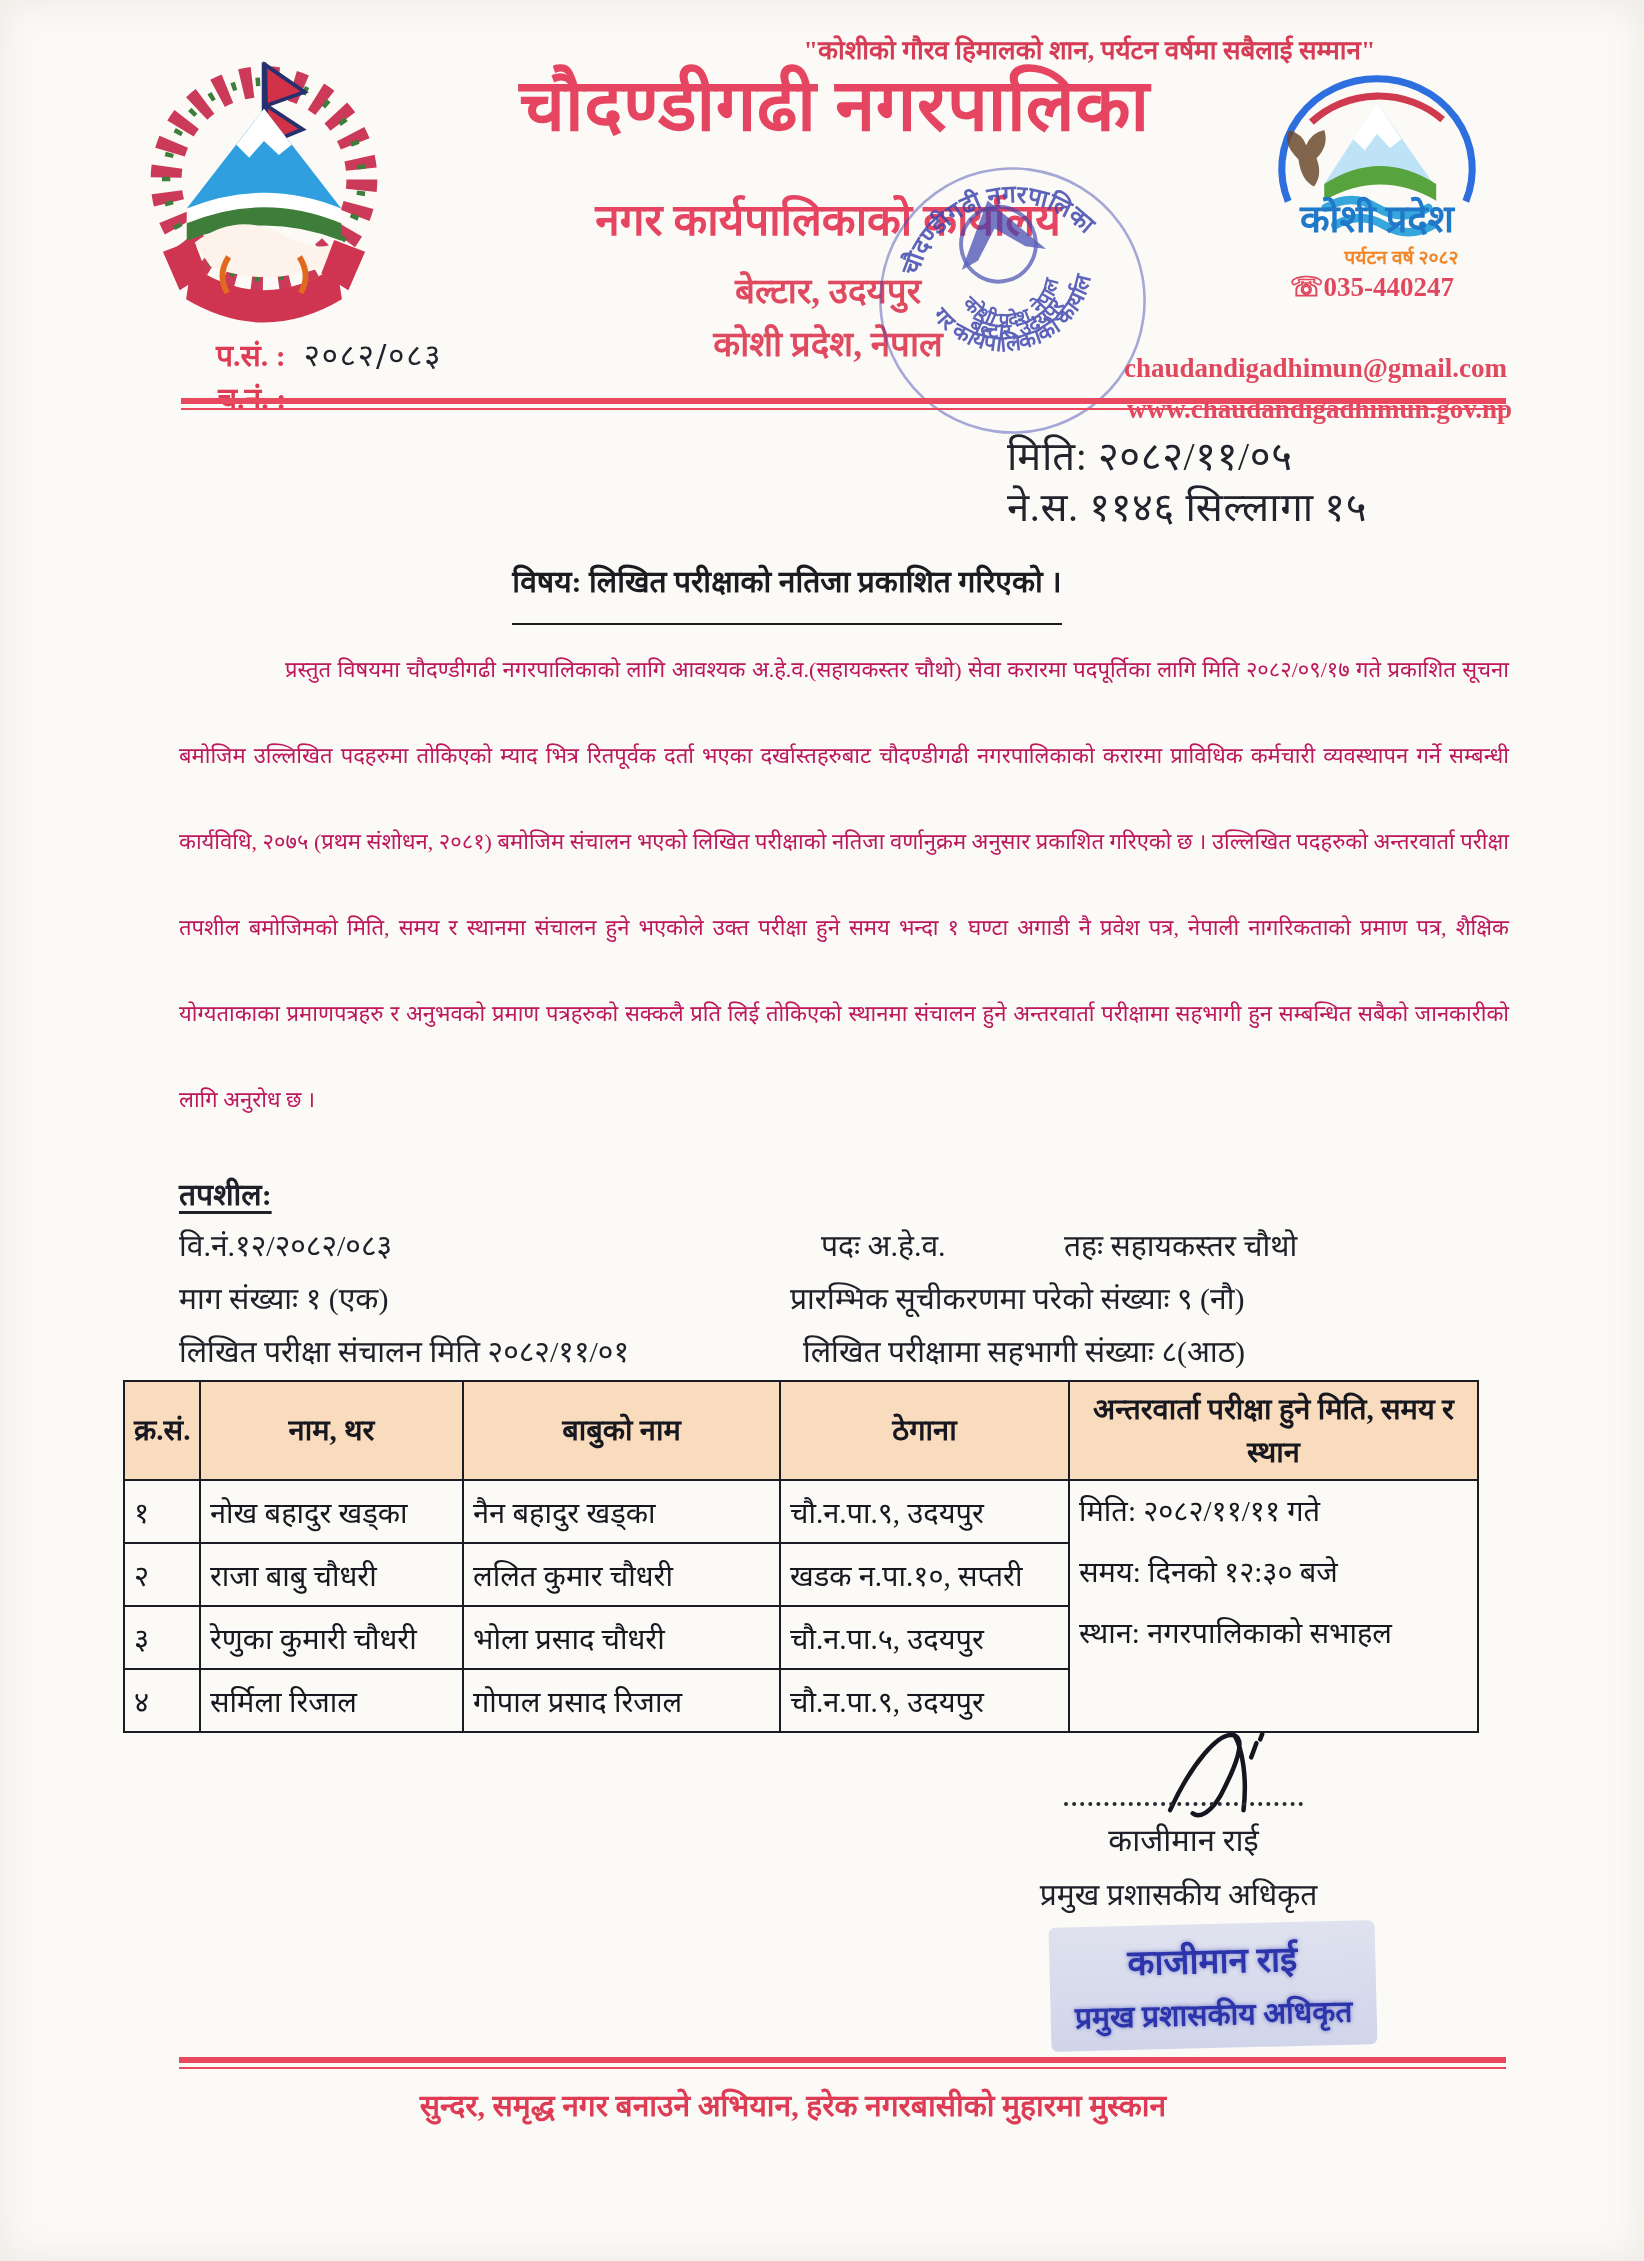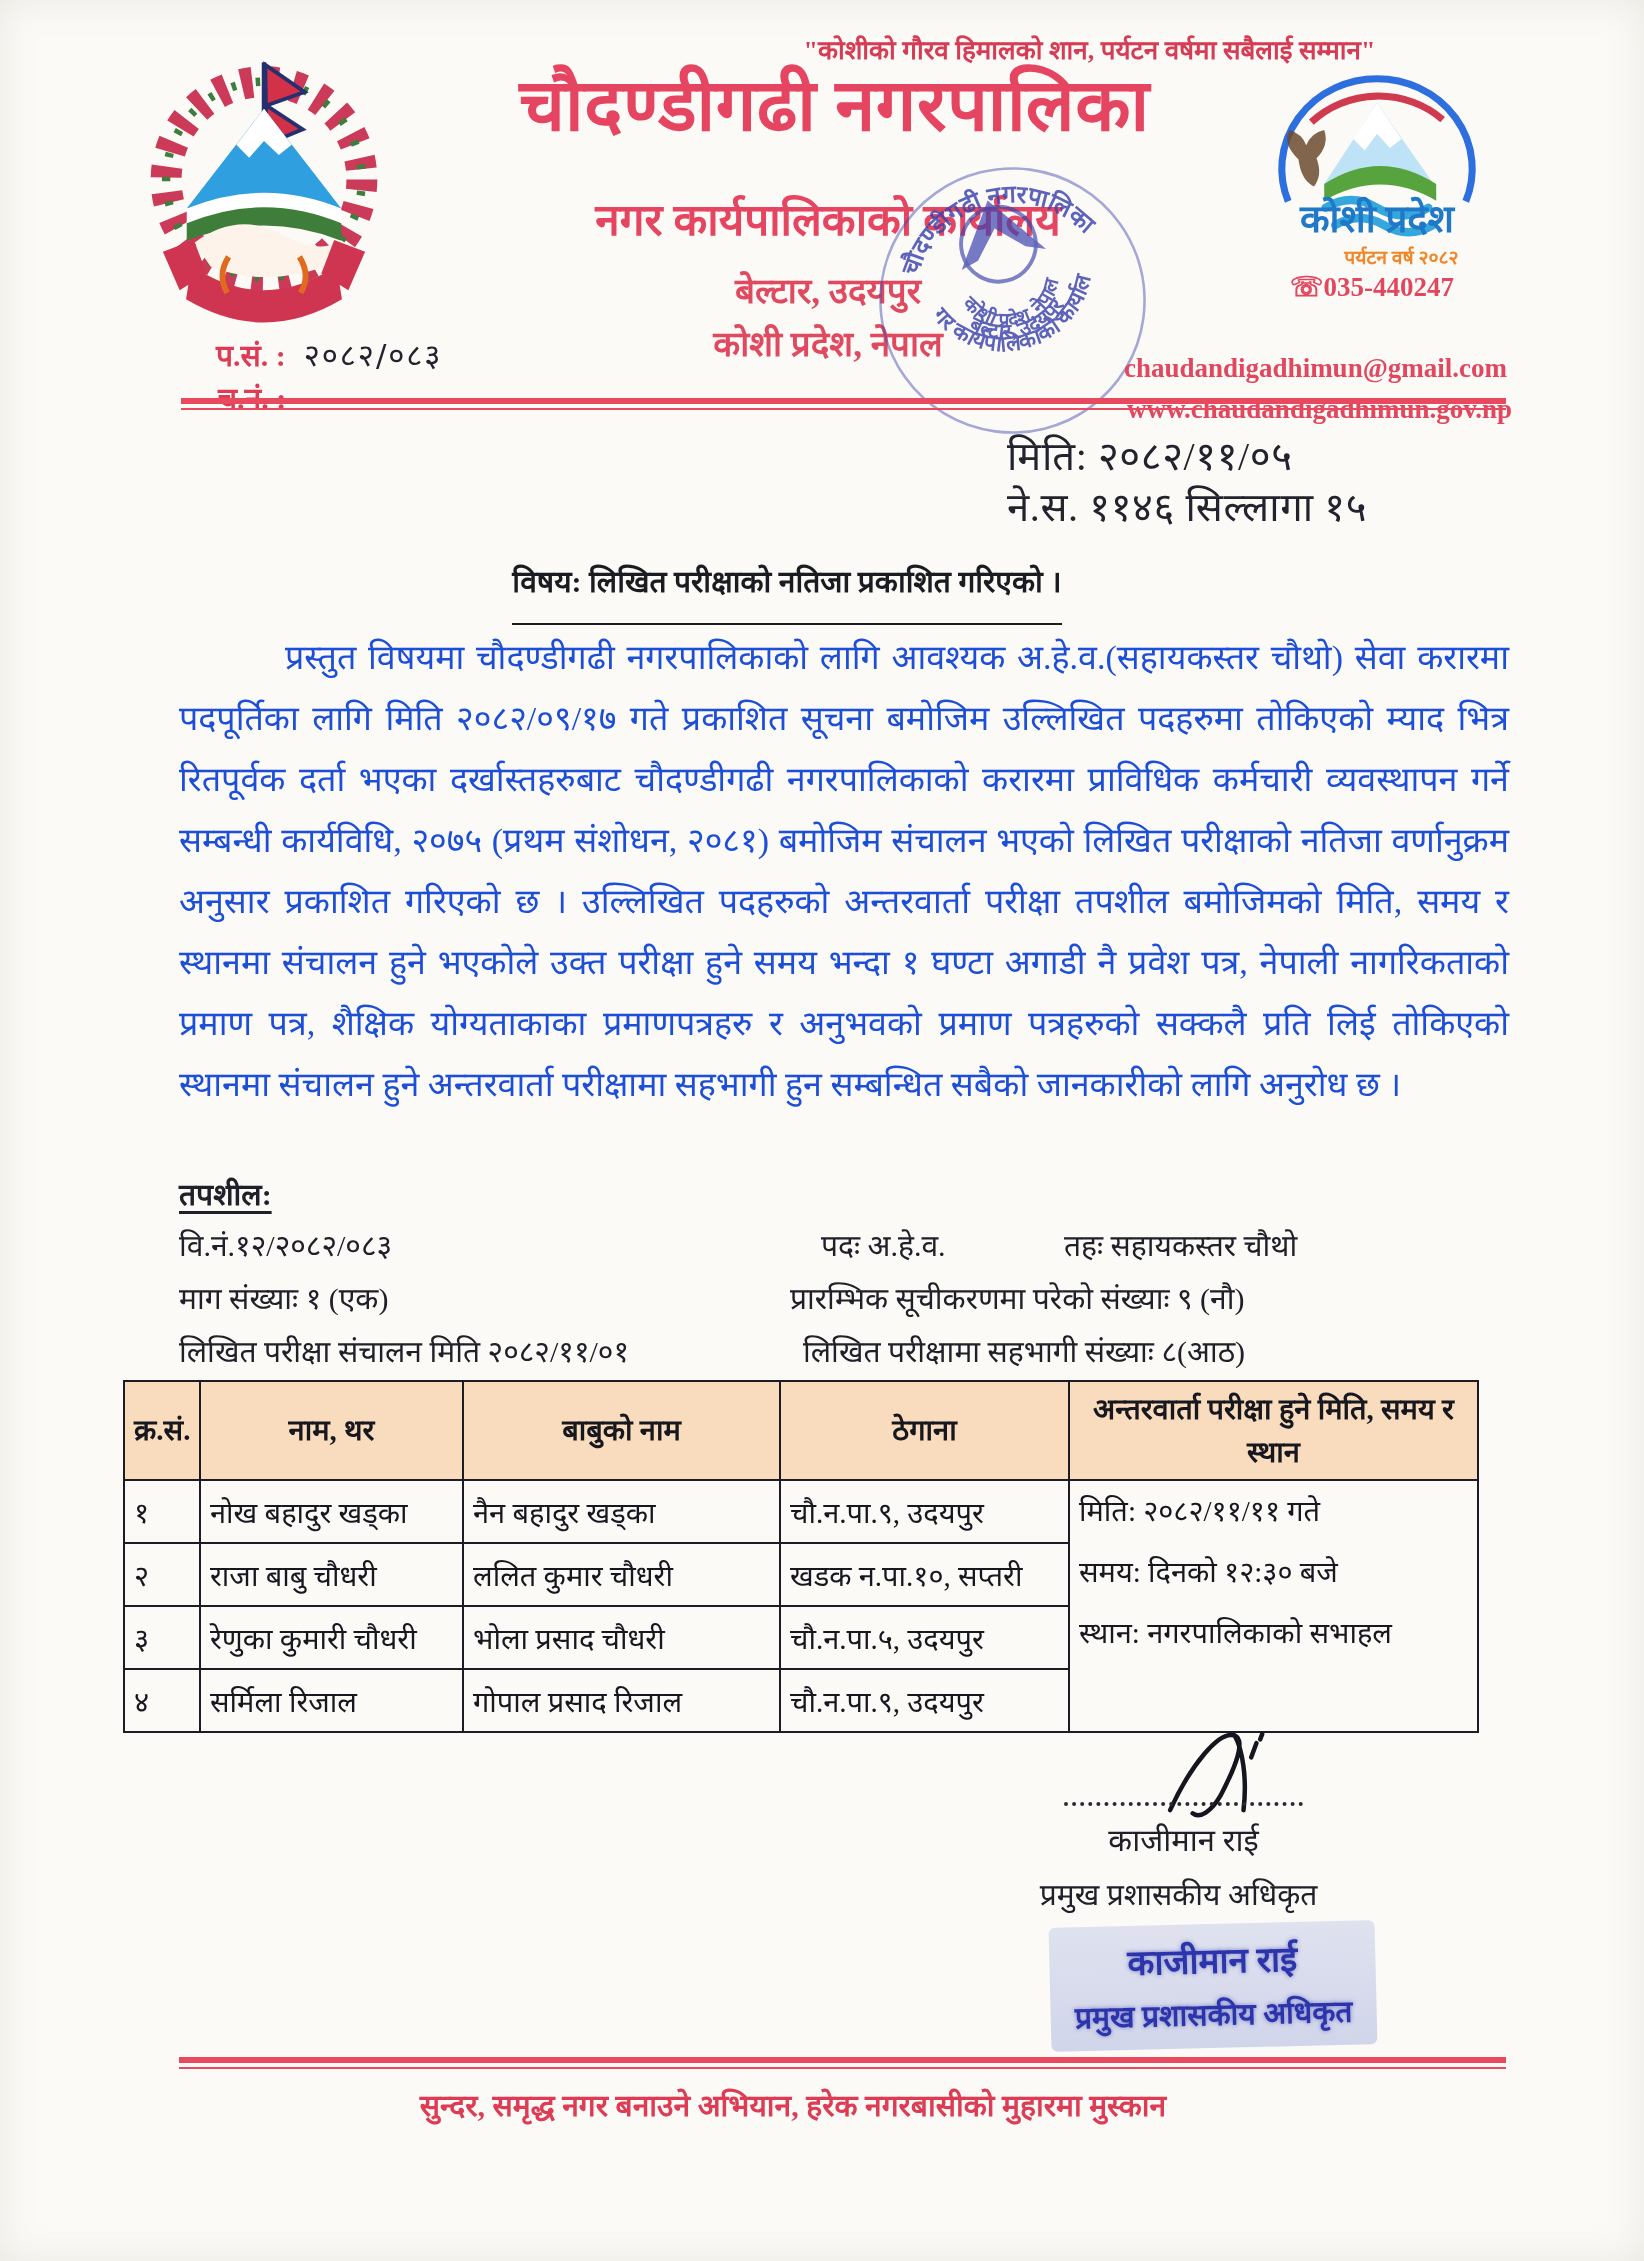--- a/index.html
+++ b/index.html
@@ -18,21 +18,21 @@
   .ref-line{font-size:30px;font-weight:bold;color:#dd3c54;}
   .ref-val{font-family:"DejaVu Sans","Liberation Sans",sans-serif;font-weight:normal;color:#23232e;font-size:31px;margin-left:18px;letter-spacing:1.9px;}
   .redline{height:14px;}
   .redline .bar1{height:6.4px;background:#e8495f;}
   .redline .bar2{height:2.6px;background:#e8495f;margin-top:3.2px;}
   .date-line{font-size:40px;color:#23232e;letter-spacing:0.6px;}
 
   
   .subject{left:400px;top:560px;width:774px;text-align:center;}
   .subject span{display:inline-block;font-size:30px;font-weight:bold;color:#1b1b22;border-bottom:2.6px solid #1b1b22;padding-bottom:22px;}
-  .body-par{left:179px;top:627px;width:1330px;font-size:34px;line-height:61px;text-align:justify;text-indent:106px;color:#1d4ed8;}
+  .body-par{left:179px;top:627px;width:1330px;font-size:22px;line-height:86px;text-align:justify;text-indent:106px;color:#be185d;}
   .tapasil{left:179px;top:1173px;font-size:30px;font-weight:bold;color:#20202a;text-decoration:underline;text-underline-offset:6.4px;}
 
   
   .details{left:179px;top:1224px;width:1330px;height:161px;font-size:30px;color:#20202a;}
   .details .row{position:absolute;left:0;width:100%;}
   .details .cell{position:absolute;white-space:nowrap;}
 
   
   table.candidates{position:absolute;left:123px;top:1380px;width:1354px;border-collapse:collapse;table-layout:fixed;
                    font-size:29px;color:#17171f;padding-left:28px;}

